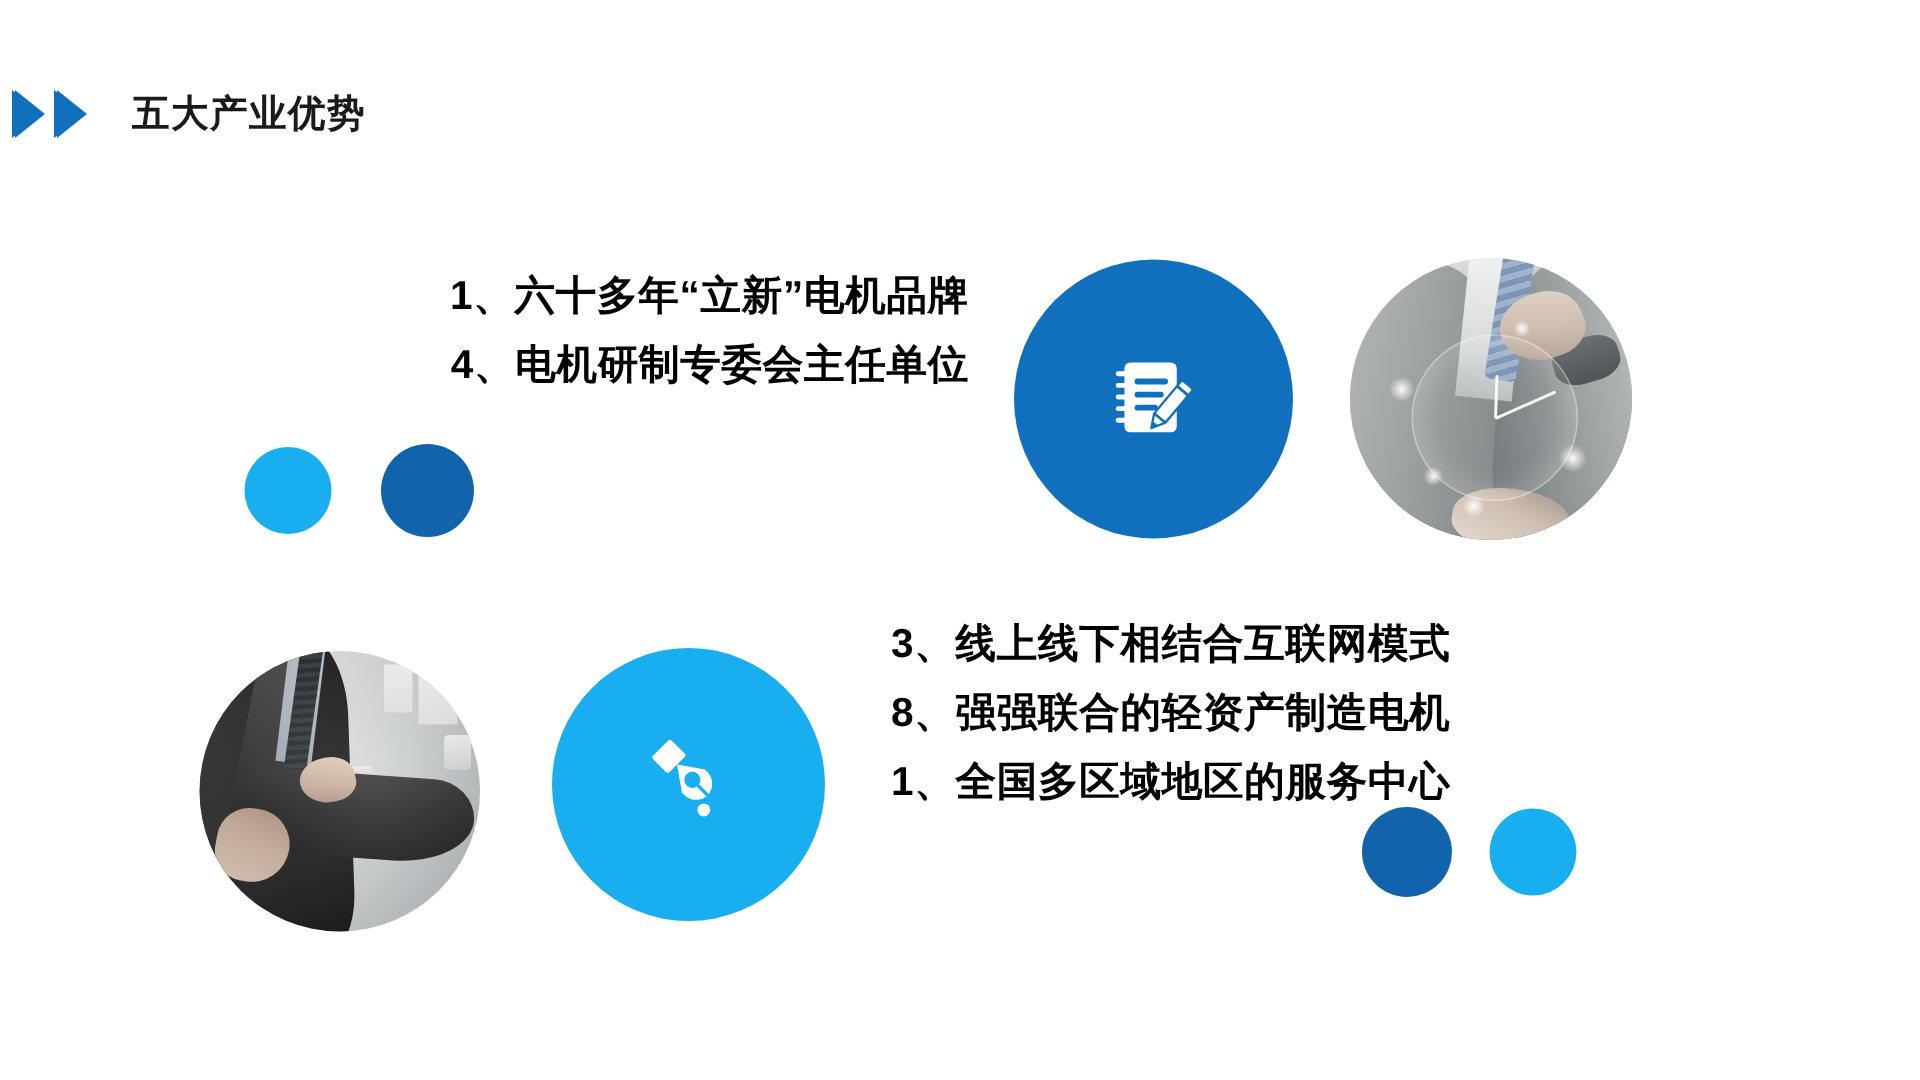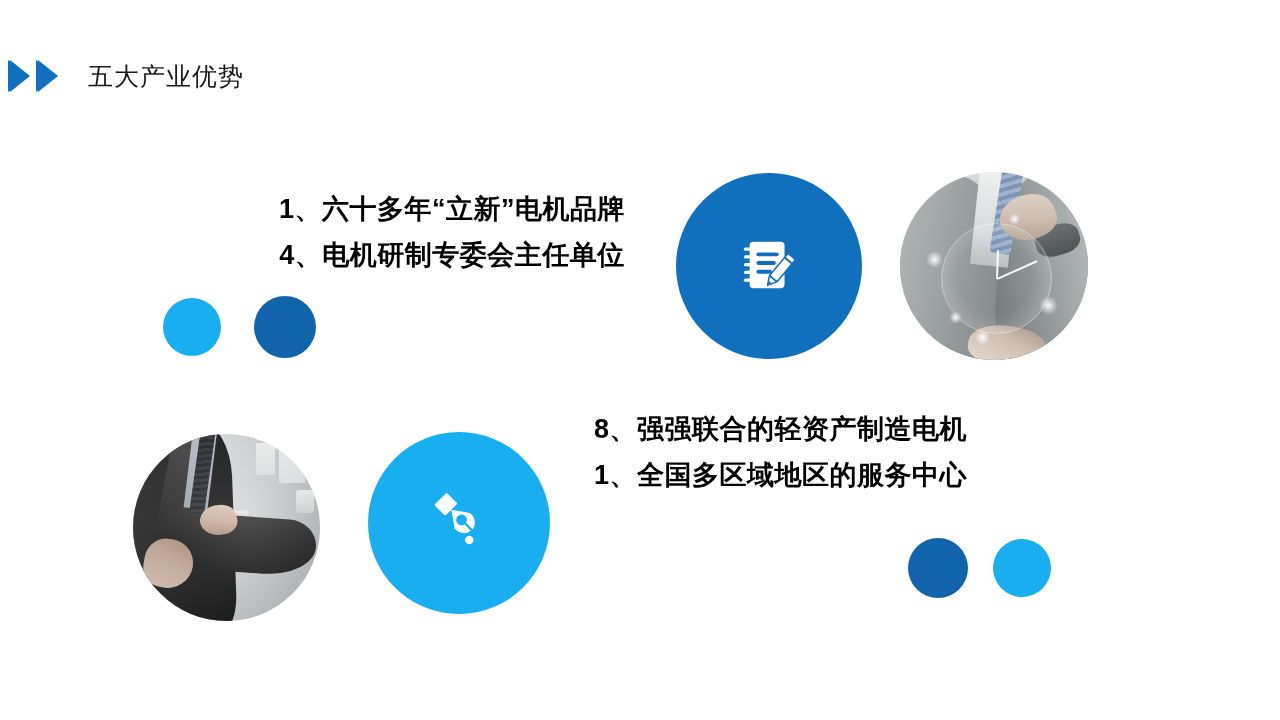--- a/index.html
+++ b/index.html
@@ -33,21 +33,21 @@
     display: flex;
     align-items: center;
     gap: 0px;
   }
   .chev {
     display: block;
   }
   .header-title {
     margin-left: 16px;
     font-size: 25px;
-    font-weight: 400;
+    font-weight: 700;
     color: #1a1a1a;
     letter-spacing: 1px;
     white-space: nowrap;
     line-height: 1;
   }
 
   
   .text-block {
     position: absolute;
     color: #000000;
@@ -55,22 +55,22 @@
     font-size: 27px;
     line-height: 46px;
     letter-spacing: 0.5px;
     white-space: nowrap;
   }
   .text-block .line {
     white-space: nowrap;
   }
   #text-top {
     left: 258px;
-    top: 186px;
-    text-align: center;
+    top: 174px;
+    text-align: right;
     width: 388px;
   }
   #text-bottom {
     left: 594px;
     top: 406px;
     text-align: left;
     width: 400px;
   }
 
   
@@ -293,20 +293,21 @@
     </span>
     <span class="header-title">五大产业优势</span>
   </div>
 
   <div class="text-block" id="text-top">
     <div class="line">1、六十多年“立新”电机品牌</div>
     <div class="line">4、电机研制专委会主任单位</div>
   </div>
 
   <div class="text-block" id="text-bottom">
+    <div class="line">3、线上线下相结合互联网模式</div>
     <div class="line">8、强强联合的轻资产制造电机</div>
     <div class="line">1、全国多区域地区的服务中心</div>
   </div>
 
   <div class="circle icon-circle" style="left:676px; top:173px; width:186px; height:186px; background:#1070BE;">
     <span>
       <svg width="62" height="62" viewBox="0 0 64 64" aria-hidden="true">
 
         <g fill="#ffffff">
           <rect x="6" y="15" width="10" height="3.4" rx="1.7"></rect>

